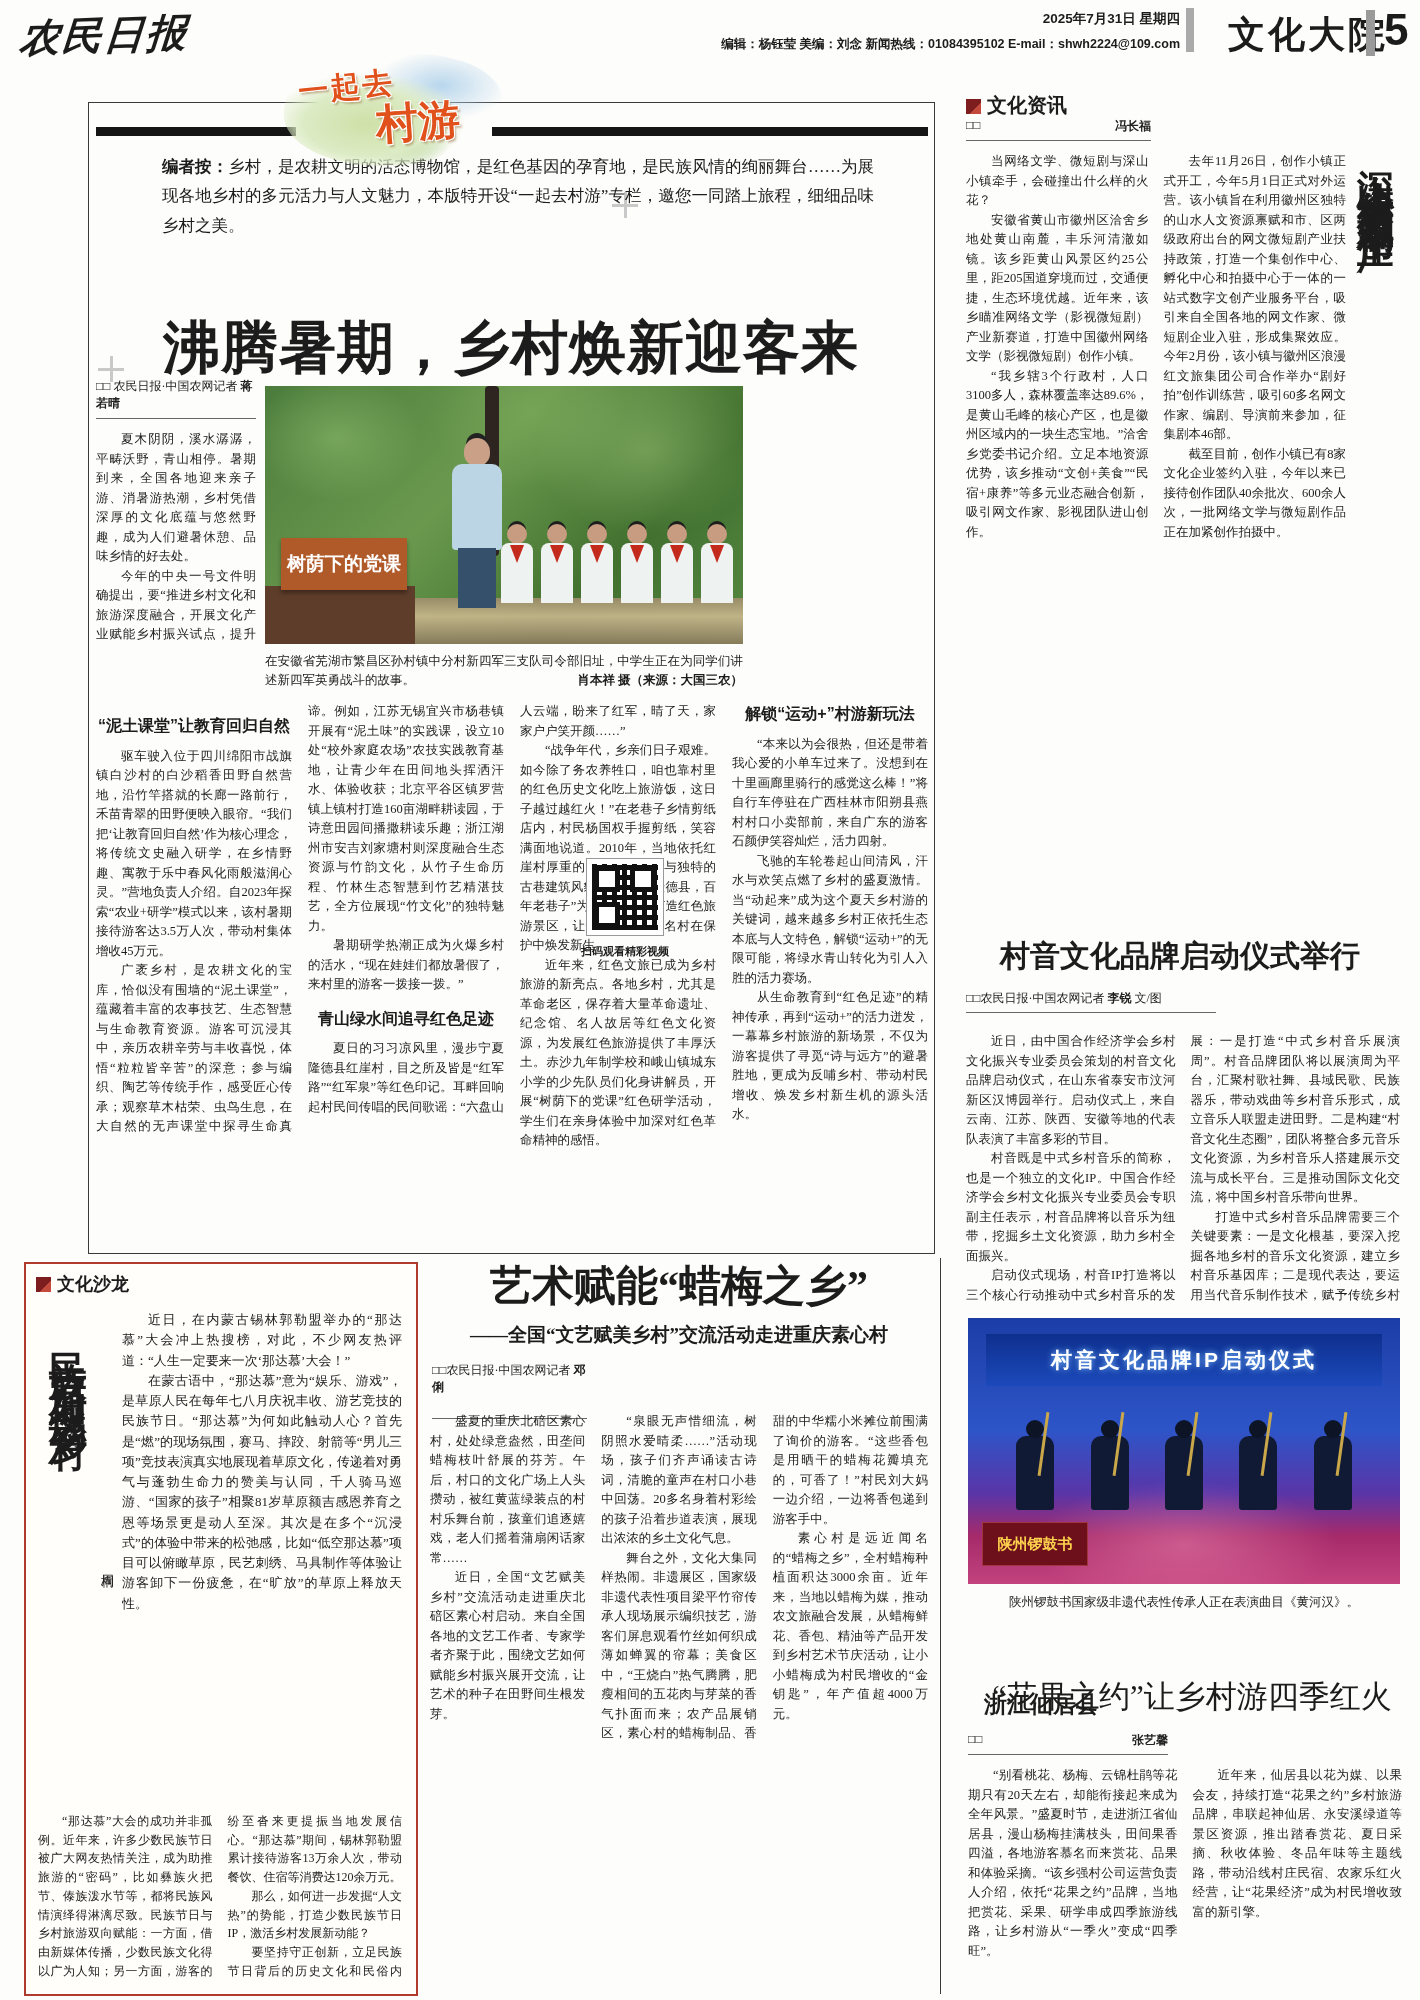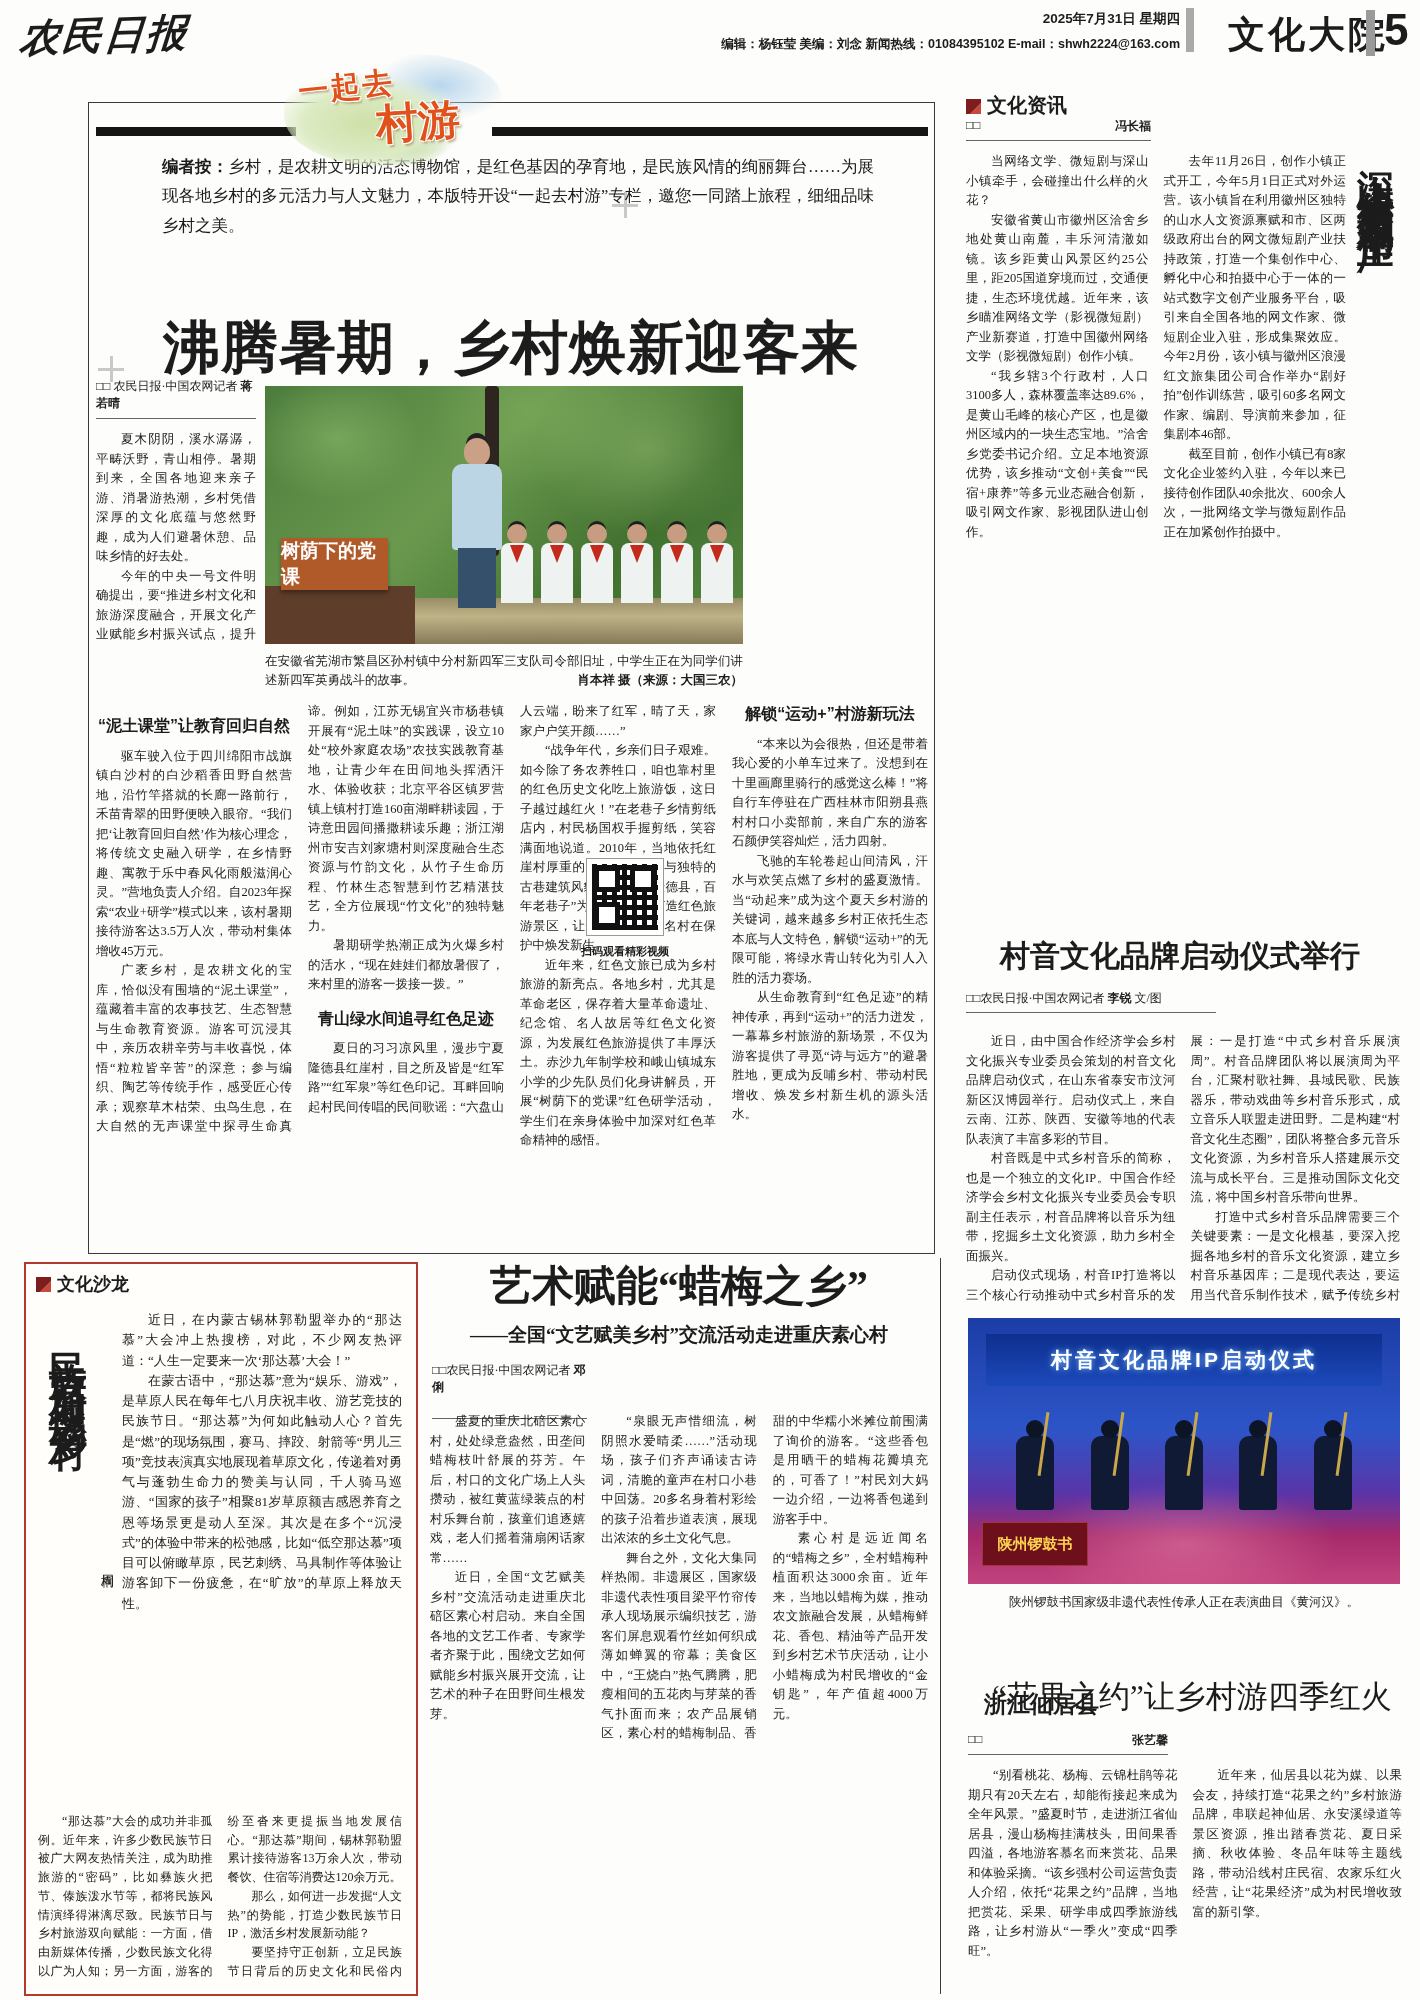--- a/index.html
+++ b/index.html
@@ -38,21 +38,21 @@
   .bt2{font-size:42px;margin:-10px 0 0 78px;transform:rotate(-4deg);}
   
   .photo1{background:
      radial-gradient(120px 90px at 15% 20%,#8fbf6f88,transparent 70%),
      radial-gradient(160px 120px at 80% 25%,#a5cc7e66,transparent 70%),
      radial-gradient(140px 110px at 55% 10%,#7fae5e88,transparent 70%),
      linear-gradient(135deg,#4c7c3c,#6a994e 40%,#41702f 72%,#578a43);overflow:hidden;}
   .ph1-ledge{position:absolute;left:0;bottom:0;width:100%;height:46px;
      background:linear-gradient(#9f8d6b,#cbb88f 40%,#8a7a5c);opacity:.9;}
   .ph1-trunk{position:absolute;left:46%;top:0;width:14px;height:170px;background:#2e2420;border-radius:4px;}
-  .ph1-sign{position:absolute;left:16px;top:152px;width:107px;height:52px;background:#b05a2a;
+  .ph1-sign{position:absolute;left:16px;top:152px;width:126px;height:52px;background:#b05a2a;
      color:#fff;font-weight:bold;font-size:19px;display:flex;align-items:center;justify-content:center;
      font-family:"Liberation Sans","DejaVu Sans",sans-serif;box-shadow:0 3px 4px rgba(0,0,0,.35);}
   .ph1-podium{position:absolute;left:0;top:200px;width:150px;height:58px;background:#5e3d2a;}
   .boy{position:absolute;left:185px;top:52px;width:54px;height:170px;}
   .boy i{position:absolute;display:block;}
   .boy .head{left:14px;top:0;width:26px;height:28px;background:#caa186;border-radius:50% 50% 45% 45%;box-shadow:0 -7px 0 -2px #222;}
   .boy .shirt{left:2px;top:26px;width:50px;height:86px;background:#bcd5e4;border-radius:10px 10px 4px 4px;}
   .boy .pants{left:8px;top:110px;width:38px;height:60px;background:#35506b;}
   .stu{position:relative;display:inline-block;width:34px;height:78px;margin:0 3px;}
   .stu i{position:absolute;display:block;}
@@ -81,21 +81,21 @@
   .caps{font-size:12.5px;line-height:1.5;text-align:justify;}
   .vhead{font-weight:bold;letter-spacing:6px;}
 </style>
 </head>
 <body>
 
 <div class="page">
 
   <div class="abs logo" style="left:20px;top:8px;">农民日报</div>
   <div class="abs sans" style="left:1000px;top:10px;width:180px;font-size:13.5px;font-weight:bold;text-align:right;">2025年7月31日 星期四</div>
-  <div class="abs sans" style="left:620px;top:36px;width:560px;font-size:12.5px;font-weight:bold;text-align:right;">编辑：杨钰莹  美编：刘念  新闻热线：01084395102  E-mail：shwh2224@163.com</div>
+  <div class="abs sans" style="left:620px;top:36px;width:560px;font-size:12.5px;font-weight:bold;text-align:right;">编辑：杨钰莹  美编：刘念  新闻热线：01084395102  E-mail：shwh2224@109.com</div>
   <div class="abs" style="left:1186px;top:8px;width:8px;height:44px;background:#aaa;"></div>
   <div class="abs secttitle" style="left:1228px;top:10px;">文化大院</div>
   <div class="abs" style="left:1366px;top:10px;width:9px;height:46px;background:#9a9a9a;"></div>
   <div class="abs pageno" style="left:1384px;top:5px;">5</div>
 
   <div class="abs" style="left:88px;top:102px;width:845px;height:1150px;border:1px solid #3a3a3a;"></div>
   <div class="abs" style="left:96px;top:127px;width:200px;height:9px;background:#151515;"></div>
   <div class="abs" style="left:492px;top:127px;width:436px;height:9px;background:#151515;"></div>
   <div class="abs plus" style="left:98px;top:356px;width:26px;height:26px;"></div>
   <div class="abs plus" style="left:612px;top:192px;width:26px;height:26px;"></div>

